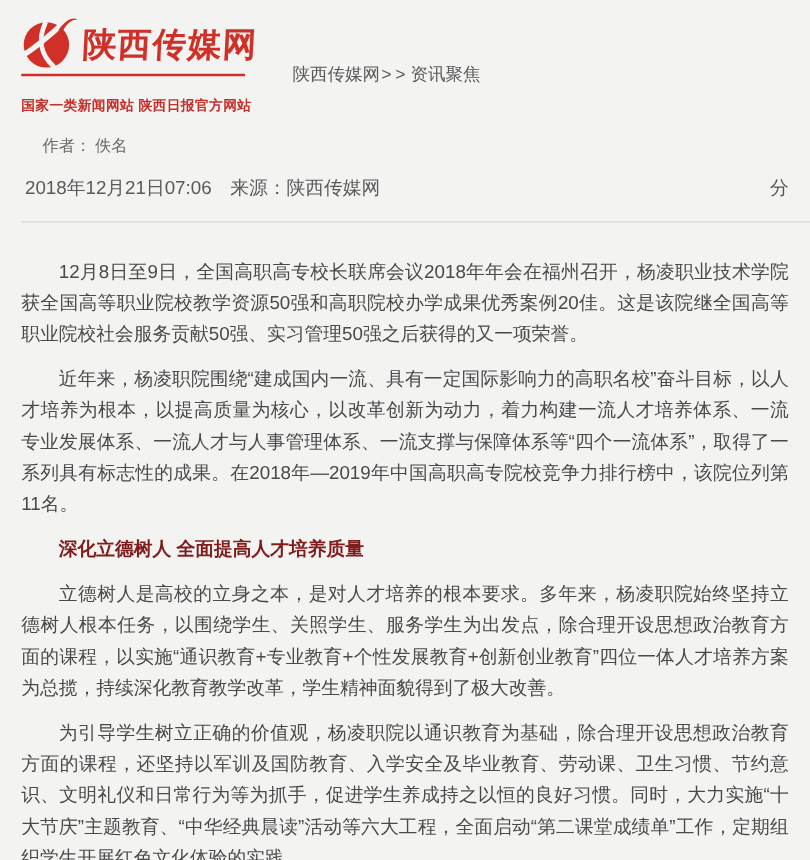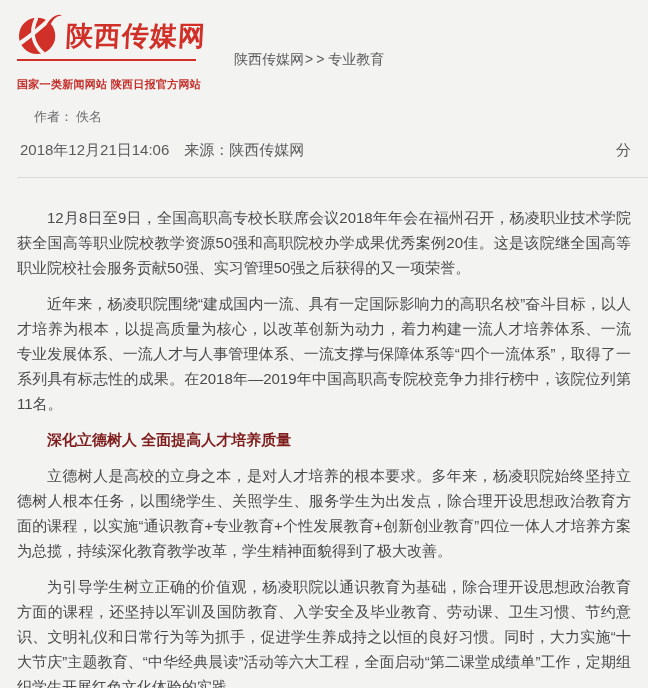--- a/index.html
+++ b/index.html
@@ -135,32 +135,32 @@
           <path d="M20 7 C 14 20, 16 33, 27 43" stroke="#f3f3f2" stroke-width="4" fill="none" stroke-linecap="round"></path>
           <path d="M31 13 C 36 5, 43 1, 47 4 C 42 3, 37 8, 34 15" fill="#d03028"></path>
         </svg>
       </span>
       <span class="logo-title">陕西传媒网</span>
     </div>
     <div class="logo-underline"></div>
     <div class="logo-subtitle">国家一类新闻网站 陕西日报官方网站</div>
   </div>
   <nav class="breadcrumb">
-    <span class="crumb">陕西传媒网</span><span class="sep">&gt;&gt;</span><span class="crumb">专业教育</span>
+    <span class="crumb">陕西传媒网</span><span class="sep">&gt;&gt;</span><span class="crumb">资讯聚焦</span>
   </nav>
 </header>
 
 <main>
 
   <div class="meta-author">
     <span>作者：</span><span class="author-name">佚名</span>
   </div>
 
   <div class="meta-row">
-    <span>2018年12月21日14:06</span>
+    <span>2018年12月21日07:06</span>
     <span class="source-wrap">
       <span>来源：</span><span>陕西传媒网</span>
     </span>
     <span class="share-button">分</span>
   </div>
 
   <hr class="header-divider">
 
   <div class="article-body">
     <p>12月8日至9日，全国高职高专校长联席会议2018年年会在福州召开，杨凌职业技术学院获全国高等职业院校教学资源50强和高职院校办学成果优秀案例20佳。这是该院继全国高等职业院校社会服务贡献50强、实习管理50强之后获得的又一项荣誉。</p>

